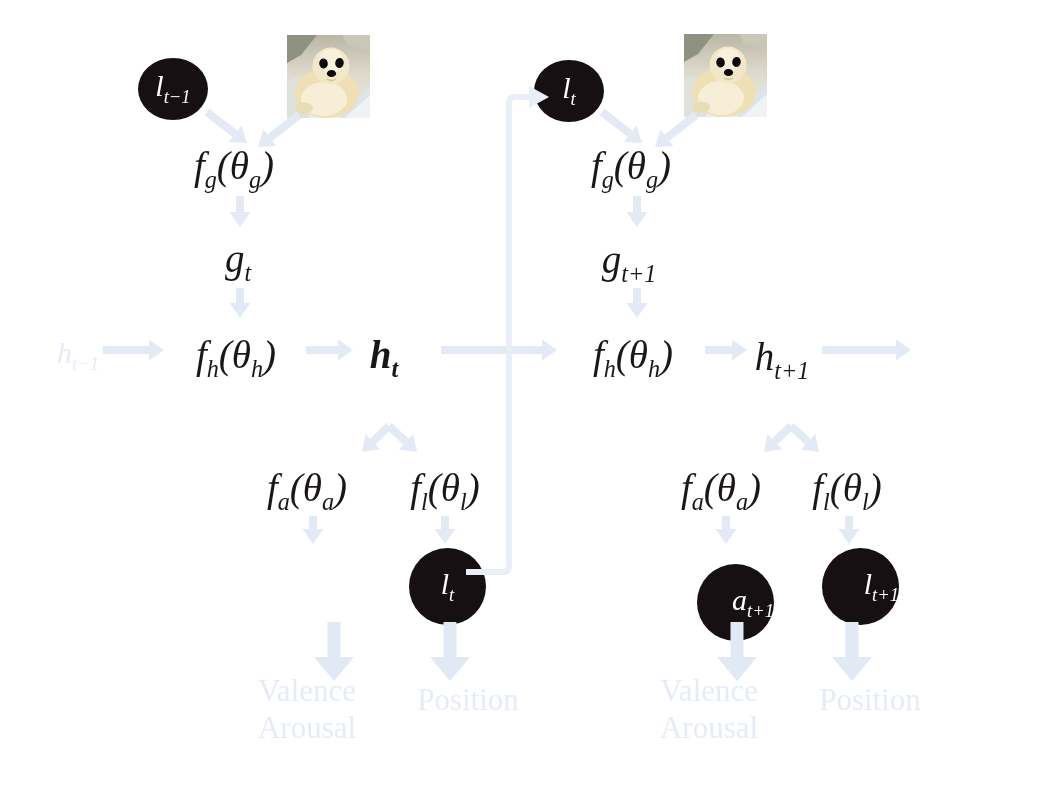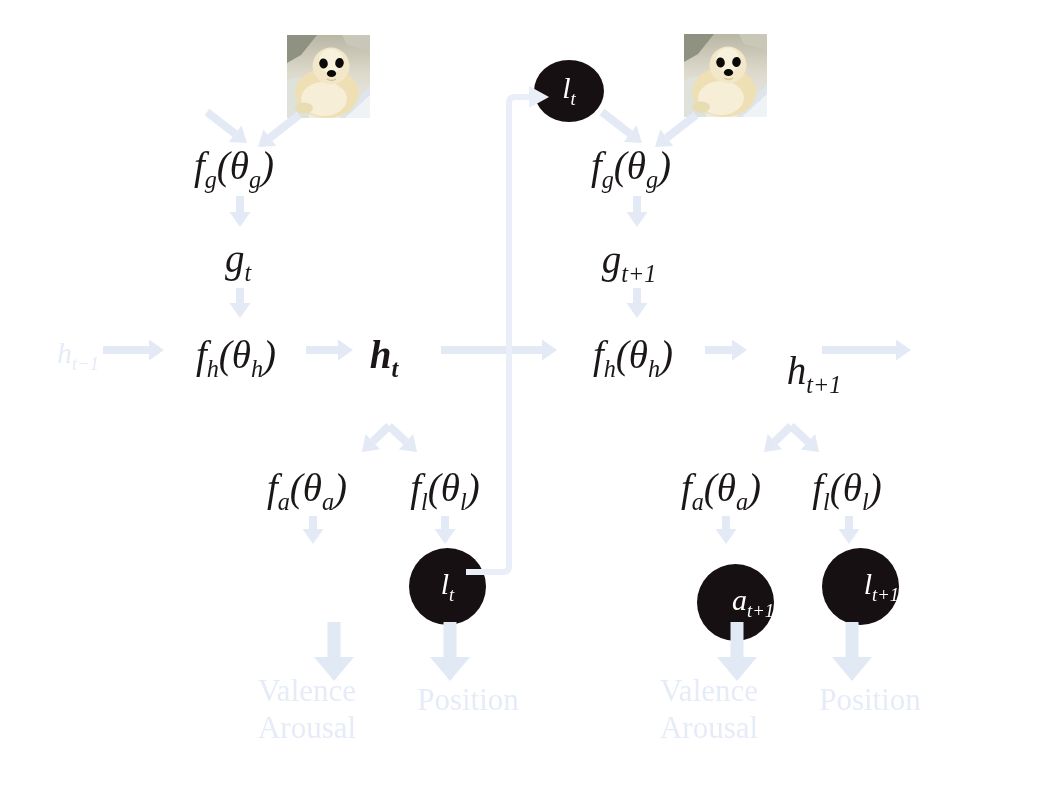--- a/index.html
+++ b/index.html
@@ -31,20 +31,23 @@
     color:var(--faintText,#e6ecf7);white-space:nowrap;z-index:3;
   }
   .seal{position:absolute;width:83px;height:83px;z-index:2;}
   #arrows{position:absolute;left:0;top:0;z-index:5;pointer-events:none;}
 </style>
 </head>
 <body>
 
 <div id="stage">
 
+  <div class="node ellipse" style="left:138px;top:58px;">
+    <span class="math"><span>l</span><sub>t−1</sub></span>
+  </div>
 
   <svg class="seal" style="left:287px;top:35px;" viewBox="0 0 83 83">
     <use href="#sealpup"></use>
   </svg>
 
   <span class="math" style="left:234px;top:169px;"><span>f</span><sub>g</sub><span>(</span><span>θ</span><sub>g</sub><span>)</span></span>
 
   <span class="math" style="left:238px;top:262px;"><span>g</span><sub>t</sub></span>
 
   <span class="math faint" style="left:78px;top:356px;text-align:right;"><span>h</span><sub>t−1</sub></span>
@@ -76,21 +79,21 @@
   <svg class="seal" style="left:684px;top:34px;" viewBox="0 0 83 83">
     <use href="#sealpup"></use>
   </svg>
 
   <span class="math" style="left:631px;top:169px;"><span>f</span><sub>g</sub><span>(</span><span>θ</span><sub>g</sub><span>)</span></span>
 
   <span class="math" style="left:629px;top:263px;"><span>g</span><sub>t+1</sub></span>
 
   <span class="math" style="left:633px;top:358px;"><span>f</span><sub>h</sub><span>(</span><span>θ</span><sub>h</sub><span>)</span></span>
 
-  <span class="math" style="left:814px;top:360px;margin-top:14px;"><span>h</span><sub>t+1</sub></span>
+  <span class="math" style="left:782px;top:360px;"><span>h</span><sub>t+1</sub></span>
 
   <span class="math" style="left:721px;top:491px;"><span>f</span><sub>a</sub><span>(</span><span>θ</span><sub>a</sub><span>)</span></span>
 
   <span class="math" style="left:847px;top:491px;"><span>f</span><sub>l</sub><span>(</span><span>θ</span><sub>l</sub><span>)</span></span>
 
   <div class="node circle" style="left:697px;top:564px;justify-content:flex-end;">
     <span class="math"><span>a</span><sub>t+1</sub></span>
   </div>
 
   <div class="node circle" style="left:822px;top:548px;justify-content:flex-end;">

